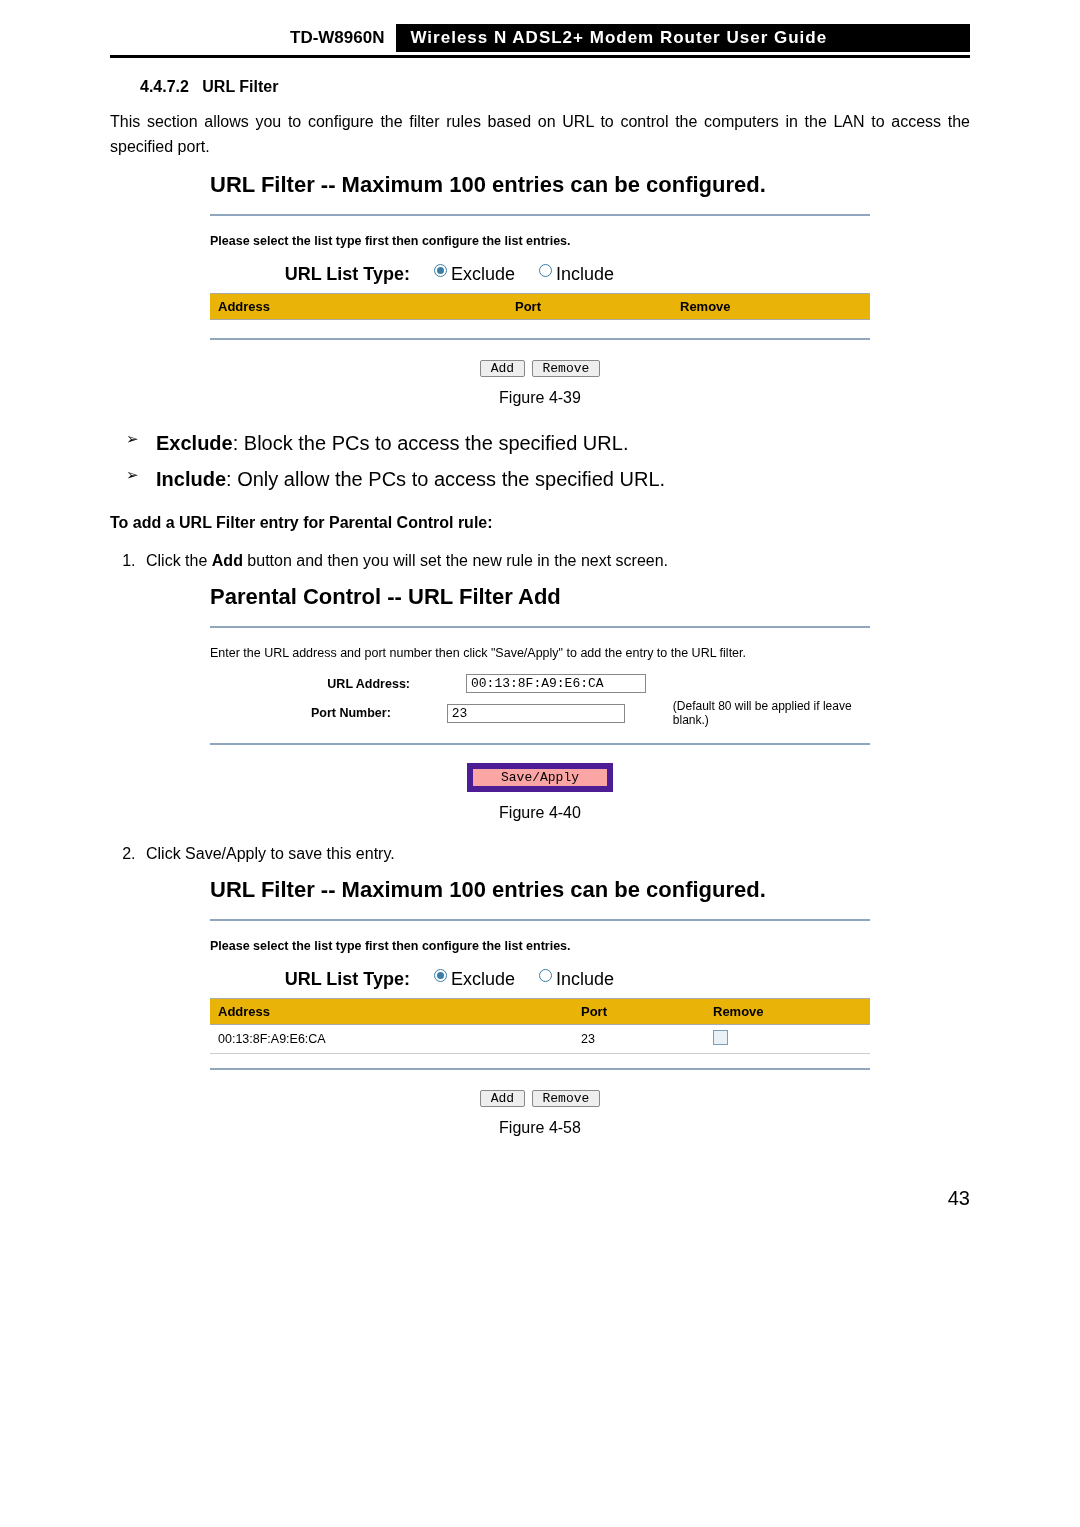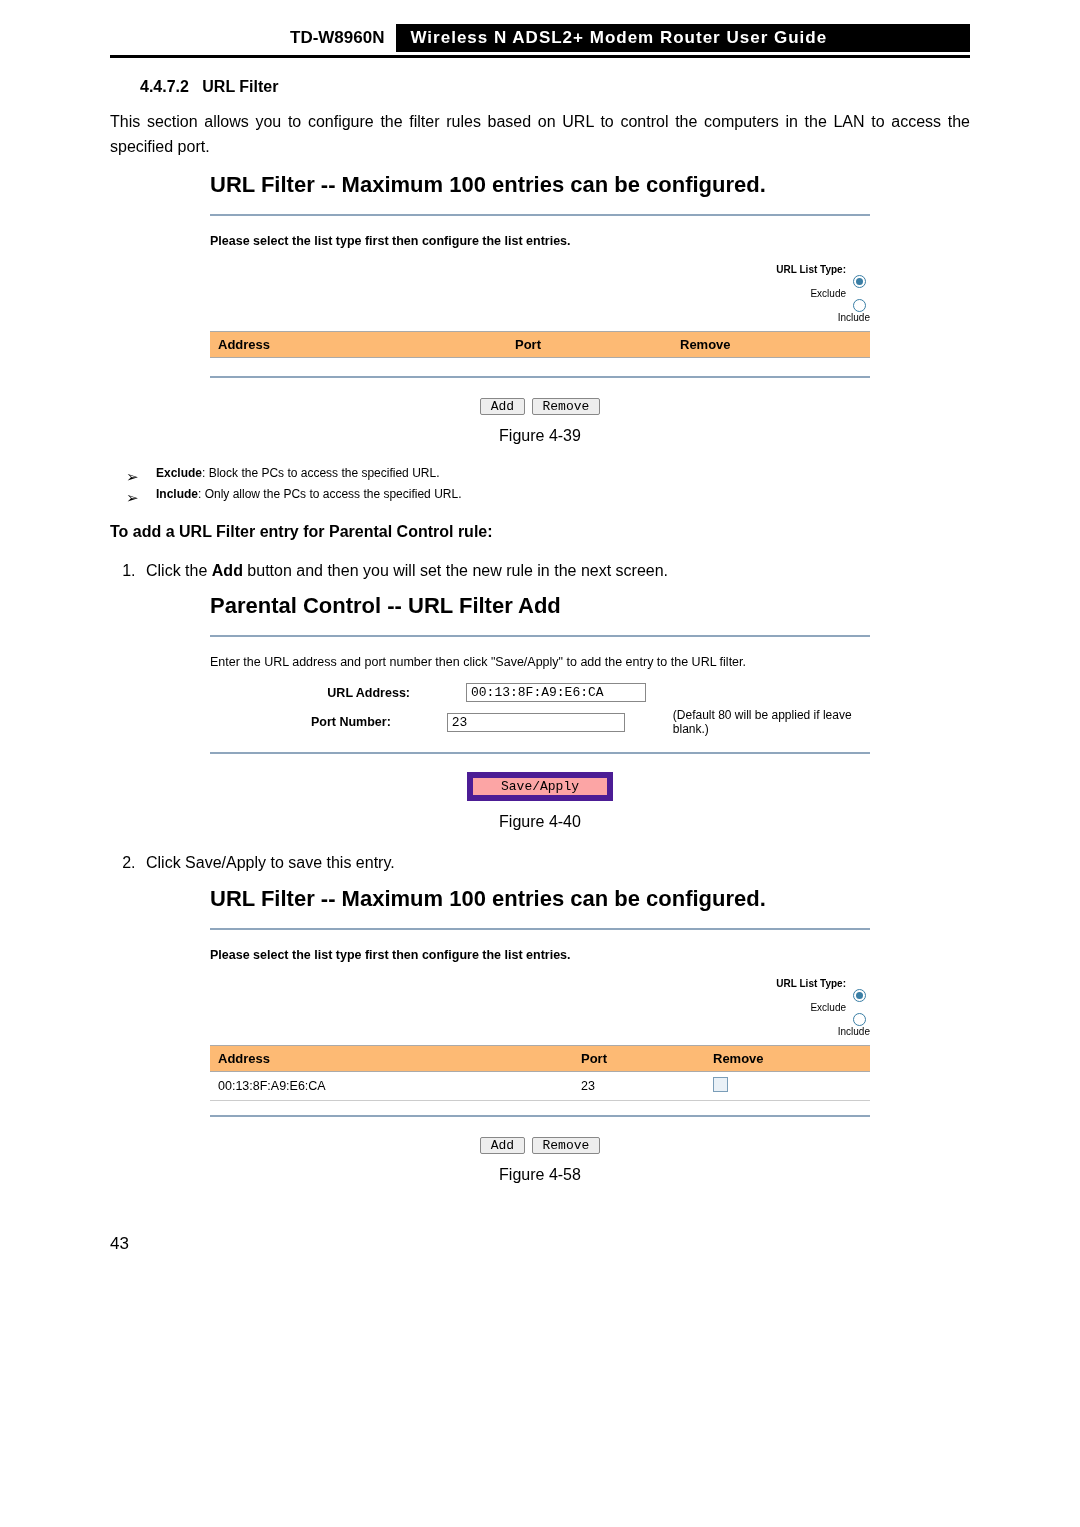--- a/index.html
+++ b/index.html
@@ -66,25 +66,24 @@
     border: none;
     border-top: 2px solid #8fa6bd;
     margin: 6px 0 18px 0;
   }
   .shot-instr {
     font-size: 12.5px;
     font-weight: bold;
     margin-bottom: 16px;
   }
   .list-type-row {
-    font-size: 10px;
+    font-size: 18px;
     margin: 10px 0 8px 0;
     display: flex;
-    align-items: flex-end;
-    flex-direction: column;
+    align-items: flex-start;
   }
   .list-type-label {
     font-weight: bold;
     width: 200px;
     text-align: right;
     padding-right: 24px;
   }
   .radio-dot {
     display:inline-block;
     width:11px;height:11px;
@@ -104,21 +103,21 @@
     width: 100%;
     border-collapse: collapse;
     font-size: 13px;
   }
   .tbl th {
     text-align: left;
     font-weight: bold;
     padding: 5px 8px;
     border-top: 1px solid #aaa;
     border-bottom: 1px solid #aaa;
-    background:#fdba74;
+    background:#eab308;
   }
   .tbl td {
     padding: 5px 8px;
     border-bottom: 1px solid #ccc;
     font-size: 12.5px;
   }
   .btn-row {
     text-align: center;
     margin: 10px 0 4px 0;
   }
@@ -136,21 +135,21 @@
     text-align: center;
     font-size: 16px;
     margin: 12px 0 18px 0;
   }
   .bullet-list {
     list-style: none;
     padding-left: 16px;
     margin: 6px 0;
   }
   .bullet-list li {
-    font-size: 12px;
+    font-size: 20px;
     line-height: 1.8;
     position: relative;
     padding-left: 30px;
   }
   .bullet-list li::before {
     content: "➢";
     position: absolute;
     left: 0;
     font-size: 15px;
   }
@@ -196,22 +195,22 @@
     padding: 1px 28px;
     border: 6px solid #4c1d95;
     background: #fca5a5;
     display: inline-block;
   }
   .checkbox {
     display:inline-block;width:13px;height:13px;
     border:1px solid #7a9db8;background:#eaf1f7;
   }
   .pagenum {
-    text-align:left;
-    font-size:17px;
+    text-align:right;
+    font-size:20px;
     margin-top:50px;
   }
 </style>
 </head>
 <body>
 
 <div class="page">
 
   <div class="header-bar">
     <div class="header-row">

